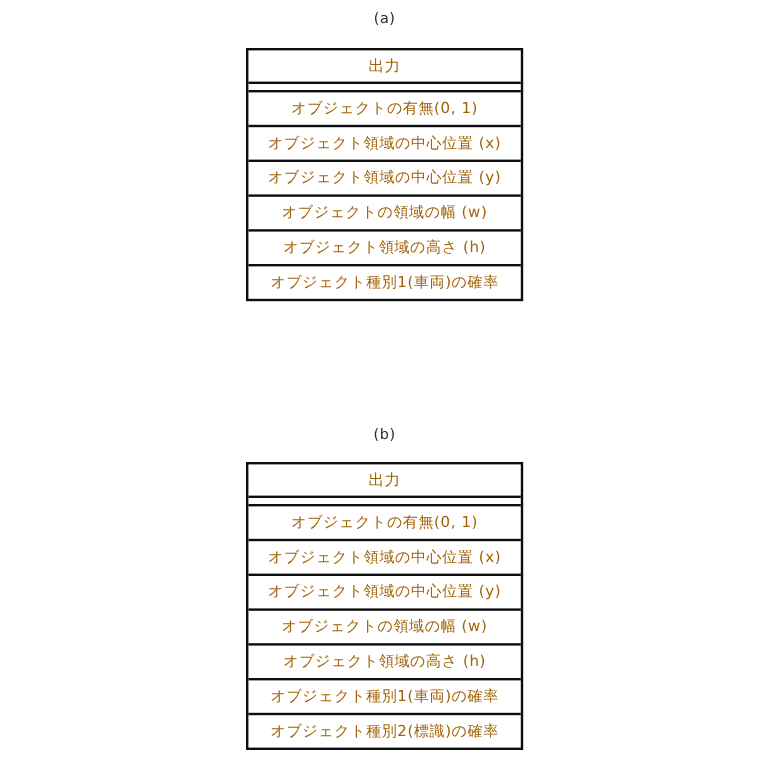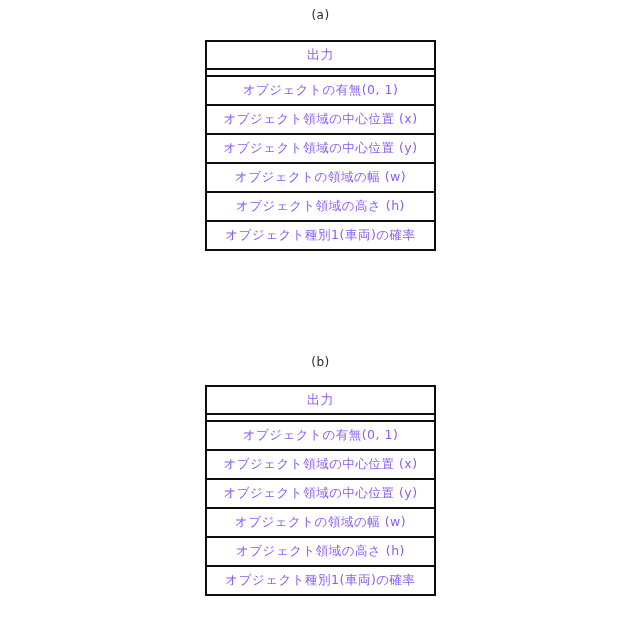--- a/index.html
+++ b/index.html
@@ -40,21 +40,21 @@
   }
   .t-row {
     height: 27px;
     border-top: 2px solid #0d0d0d;
     display: flex;
     align-items: center;
     justify-content: center;
     font-size: 12.5px;
     letter-spacing: 0.5px;
     white-space: nowrap;
-    color: #8b5cf6;
+    color: #a16207;
   }
   .t-row.header {
     border-top: none;
     height: 26px;
     font-size: 13px;
   }
   .gap-row {
     height: 5px;
     border-top: 2px solid #0d0d0d;
   }
@@ -82,16 +82,17 @@
     <div class="fig-label">(b)</div>
     <div class="output-table">
       <div class="t-row header">出力</div>
       <div class="gap-row"></div>
       <div class="t-row">オブジェクトの有無(0, 1)</div>
       <div class="t-row">オブジェクト領域の中心位置 (x)</div>
       <div class="t-row">オブジェクト領域の中心位置 (y)</div>
       <div class="t-row">オブジェクトの領域の幅 (w)</div>
       <div class="t-row">オブジェクト領域の高さ (h)</div>
       <div class="t-row">オブジェクト種別1(車両)の確率</div>
+      <div class="t-row">オブジェクト種別2(標識)の確率</div>
     </div>
   </section>
 
 </div>
 
 </body></html>

